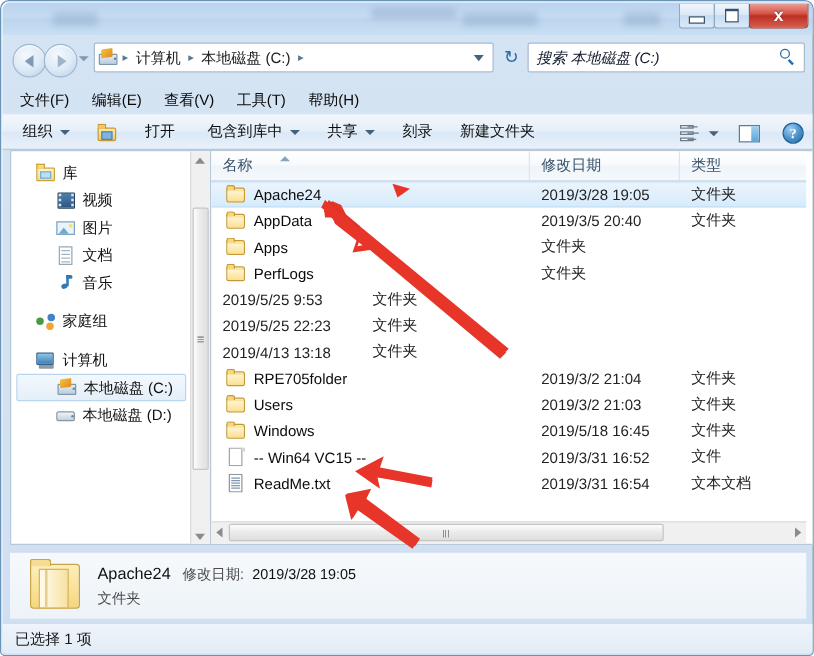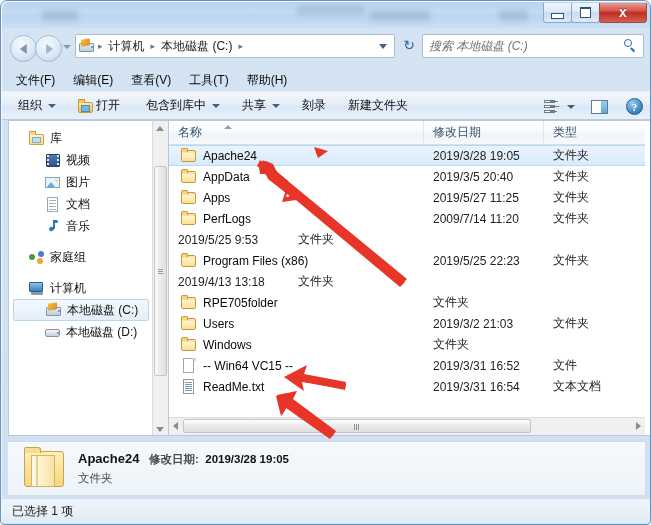--- a/index.html
+++ b/index.html
@@ -176,21 +176,21 @@
     width: 222px; height: 24px;
     box-sizing: border-box;
     background: #fff;
     border: 1px solid #a6bdd4;
     border-radius: 2px;
     display: flex; align-items: center;
     padding: 0 6px;
   }
   .search-ph {
     font-style: italic;
-    color: #737373;
+    color: #0f172a;
     font-size: 12px;
     flex: 1;
   }
   .search-icon {
     width: 14px; height: 14px;
     position: relative;
   }
   .search-icon .lens {
     position: absolute; left: 1px; top: 0px;
     width: 8px; height: 8px;
@@ -600,21 +600,21 @@
     border:1px solid #d8b45e;
     box-sizing:border-box;
   }
   .det-icon .spine {
     position:absolute; left:14px; top:9px; width:2px; height:30px;
     background:#e7cd8f;
   }
   .det-text {
     position: absolute; left: 70px; top: 9px;
   }
-  .det-line1 { font-size: 12.5px; color: #111; white-space: nowrap; font-weight: bold; }
+  .det-line1 { font-size: 12.5px; color: #111; white-space: nowrap; }
   .det-line1 .nm { font-size: 13px; }
   .det-line1 .lbl { color: #4b4b4b; font-size: 11.5px; margin-left: 6px; }
   .det-line1 .val { color: #111; font-size: 11.5px; margin-left: 3px; }
   .det-line2 { font-size: 11.5px; color: #4b4b4b; margin-top: 4px; }
 
   
   .statusbar {
     position: absolute;
     left: 1px; bottom: 1px;
     width: 649px; height: 25px;
@@ -695,21 +695,21 @@
     <span class="menu-item">查看(V)</span>
     <span class="menu-item">工具(T)</span>
     <span class="menu-item">帮助(H)</span>
   </div>
 
   <div class="toolbar">
     <span class="tb-item">
       <span>组织</span>
       <span class="tb-caret"></span>
     </span>
-    <span class="tb-item" style="margin-right:26px;">
+    <span class="tb-item" style="margin-right:26px;gap:20px;">
       <span class="tb-openicon">
         <span class="body"></span>
           <span class="tab"></span>
           <span class="inner"></span>
       </span>
       <span>打开</span>
     </span>
     <span class="tb-item">
       <span>包含到库中</span>
       <span class="tb-caret"></span>
@@ -876,69 +876,60 @@
 
         <div class="row">
           <span class="cell-name">
             <span class="fi fi-folder">
                 <span class="back"></span>
                 <span class="tab"></span>
                 <span class="face"></span>
               </span>
             <span>Apps</span>
           </span>
-          <span class="cell-date">2019/5/27 11:25</span>
           <span class="cell-type">文件夹</span>
         </div>
 
         <div class="row">
           <span class="cell-name">
             <span class="fi fi-folder">
                 <span class="back"></span>
                 <span class="tab"></span>
                 <span class="face"></span>
               </span>
             <span>PerfLogs</span>
           </span>
-          <span class="cell-date">2009/7/14 11:20</span>
           <span class="cell-type">文件夹</span>
         </div>
 
         <div class="row">
           <span class="cell-date">2019/5/25 9:53</span>
           <span class="cell-type">文件夹</span>
         </div>
 
         <div class="row">
-          <span class="cell-name">
-            <span class="fi fi-folder">
-                <span class="back"></span>
-                <span class="tab"></span>
-                <span class="face"></span>
-              </span>
-            <span>Program Files (x86)</span>
-          </span>
           <span class="cell-date">2019/5/25 22:23</span>
           <span class="cell-type">文件夹</span>
         </div>
 
         <div class="row">
           <span class="cell-date">2019/4/13 13:18</span>
           <span class="cell-type">文件夹</span>
         </div>
 
         <div class="row">
           <span class="cell-name">
             <span class="fi fi-folder">
                 <span class="back"></span>
                 <span class="tab"></span>
                 <span class="face"></span>
               </span>
             <span>RPE705folder</span>
           </span>
+          <span class="cell-date">2019/3/2 21:04</span>
           <span class="cell-type">文件夹</span>
         </div>
 
         <div class="row">
           <span class="cell-name">
             <span class="fi fi-folder">
                 <span class="back"></span>
                 <span class="tab"></span>
                 <span class="face"></span>
               </span>
@@ -950,20 +941,21 @@
 
         <div class="row">
           <span class="cell-name">
             <span class="fi fi-folder">
                 <span class="back"></span>
                 <span class="tab"></span>
                 <span class="face"></span>
               </span>
             <span>Windows</span>
           </span>
+          <span class="cell-date">2019/5/18 16:45</span>
           <span class="cell-type">文件夹</span>
         </div>
 
         <div class="row">
           <span class="cell-name">
             <span class="fi fi-file">
                 <span class="pg"></span>
                 <span class="fold"></span>
               </span>
             <span>-- Win64 VC15  --</span>

